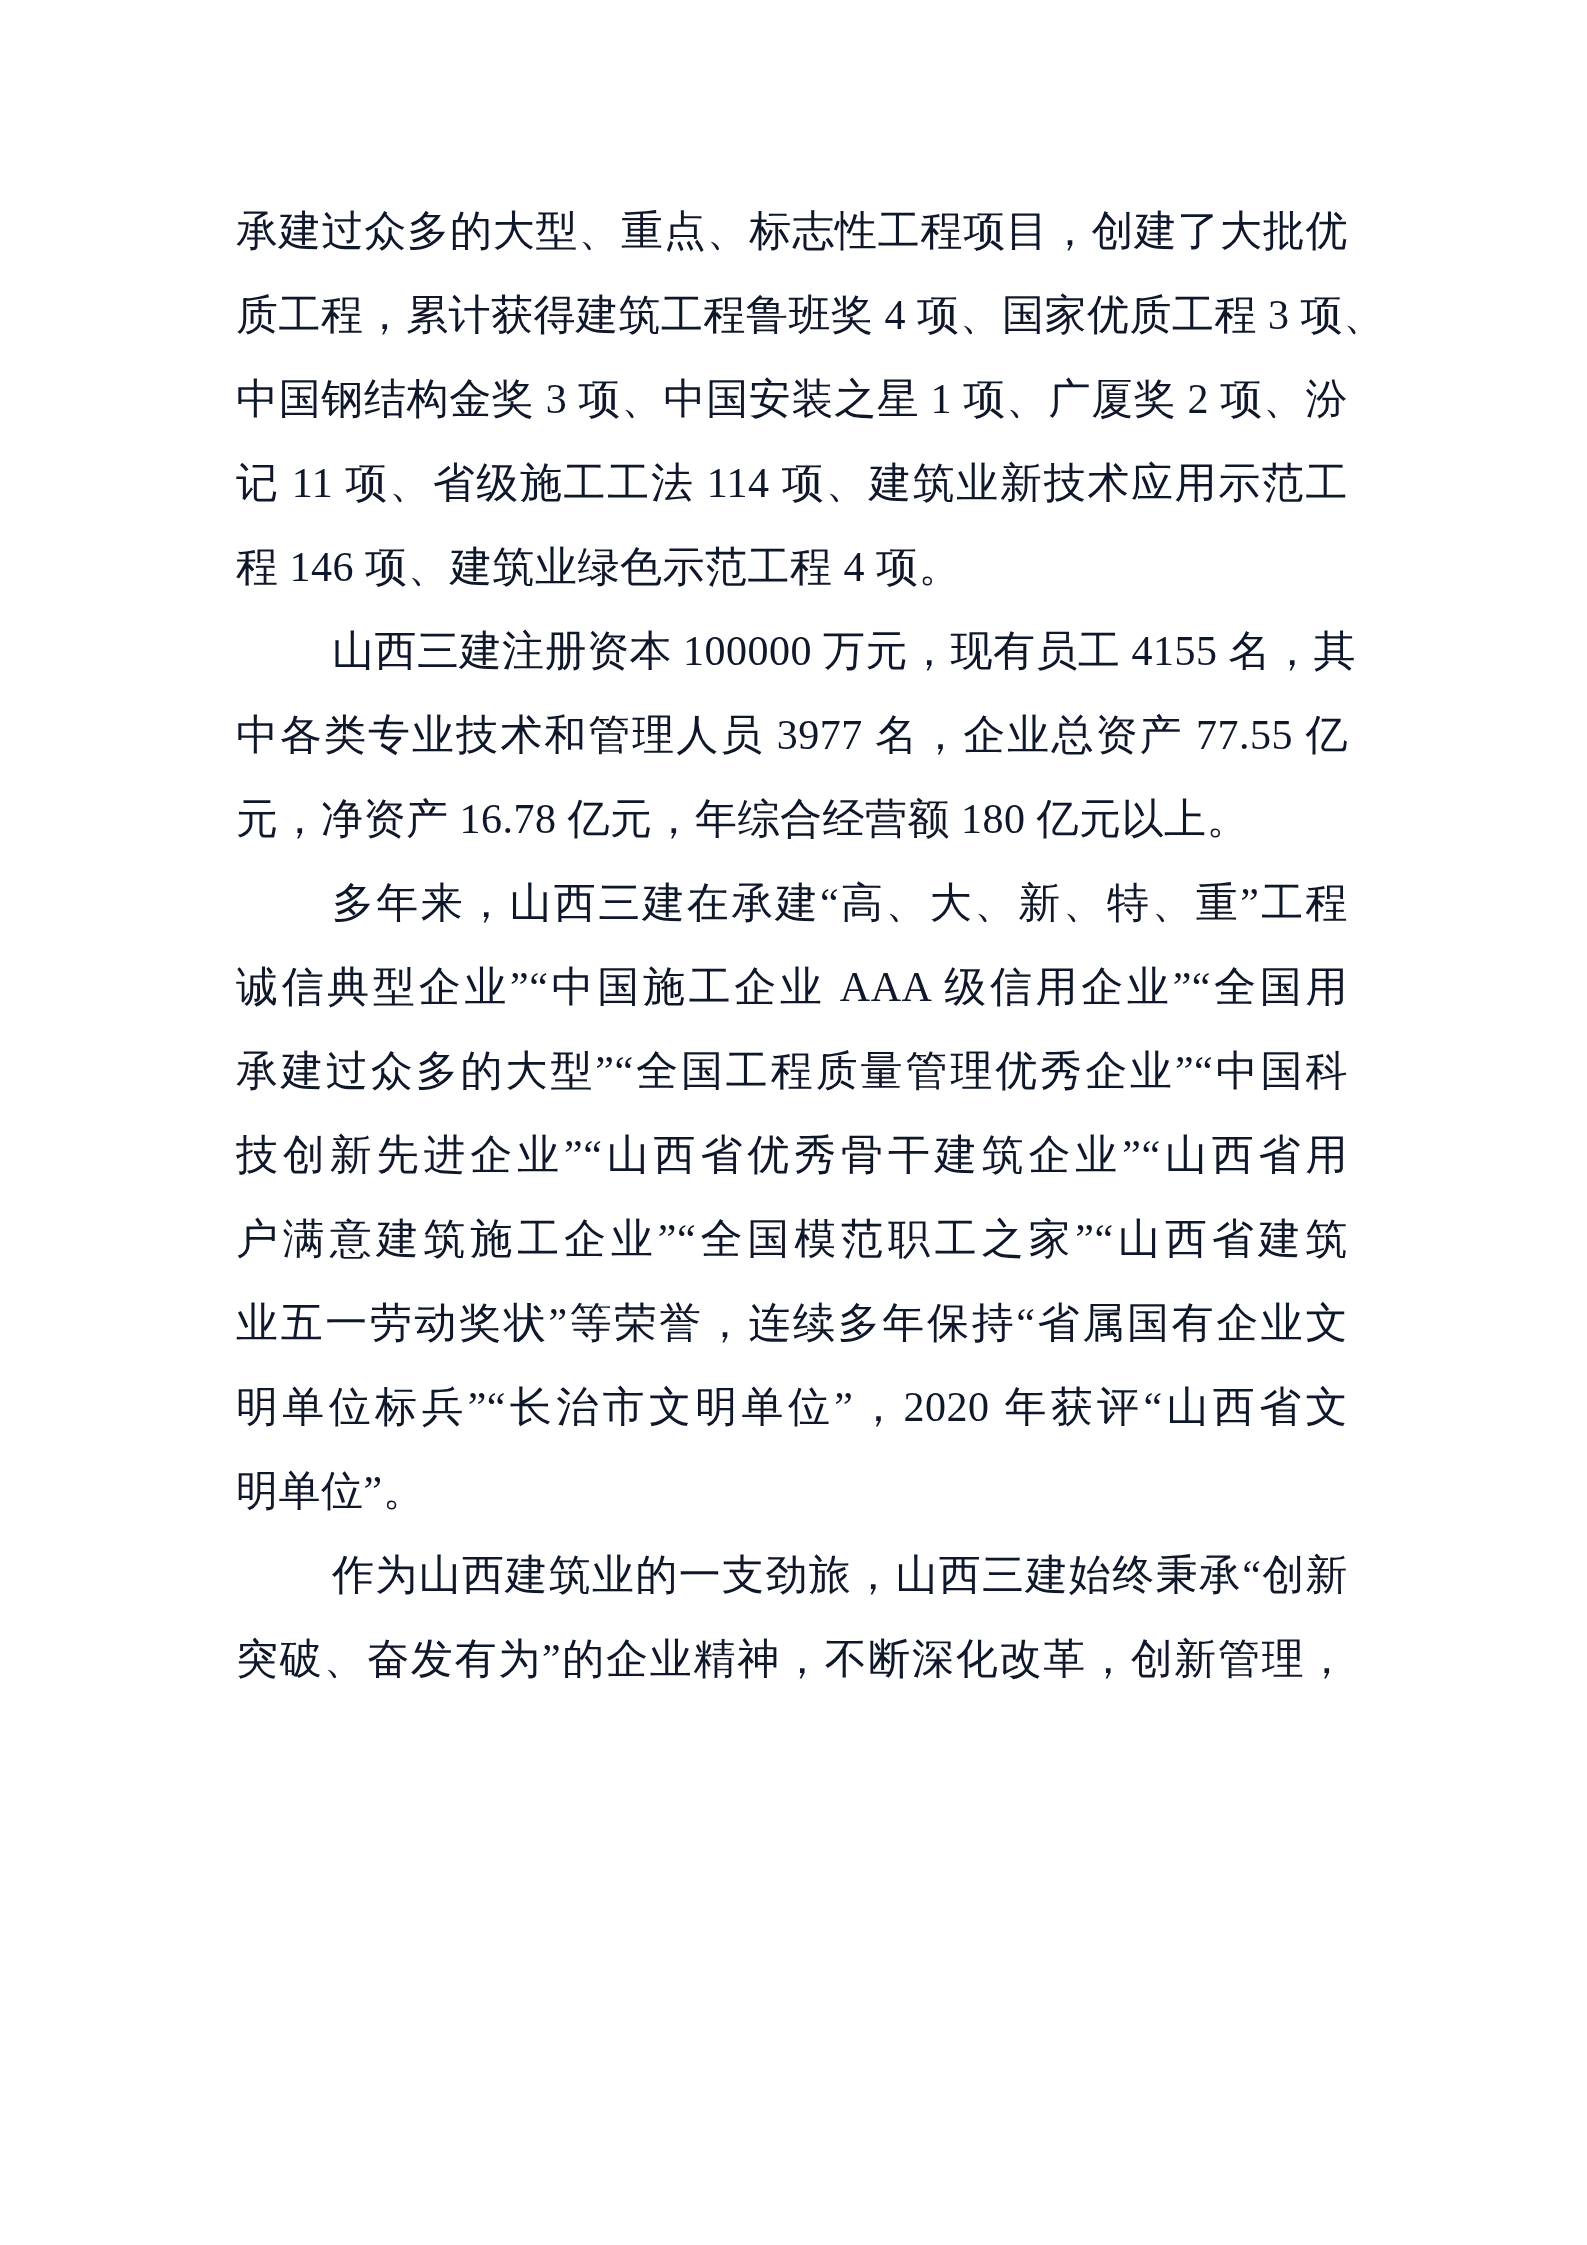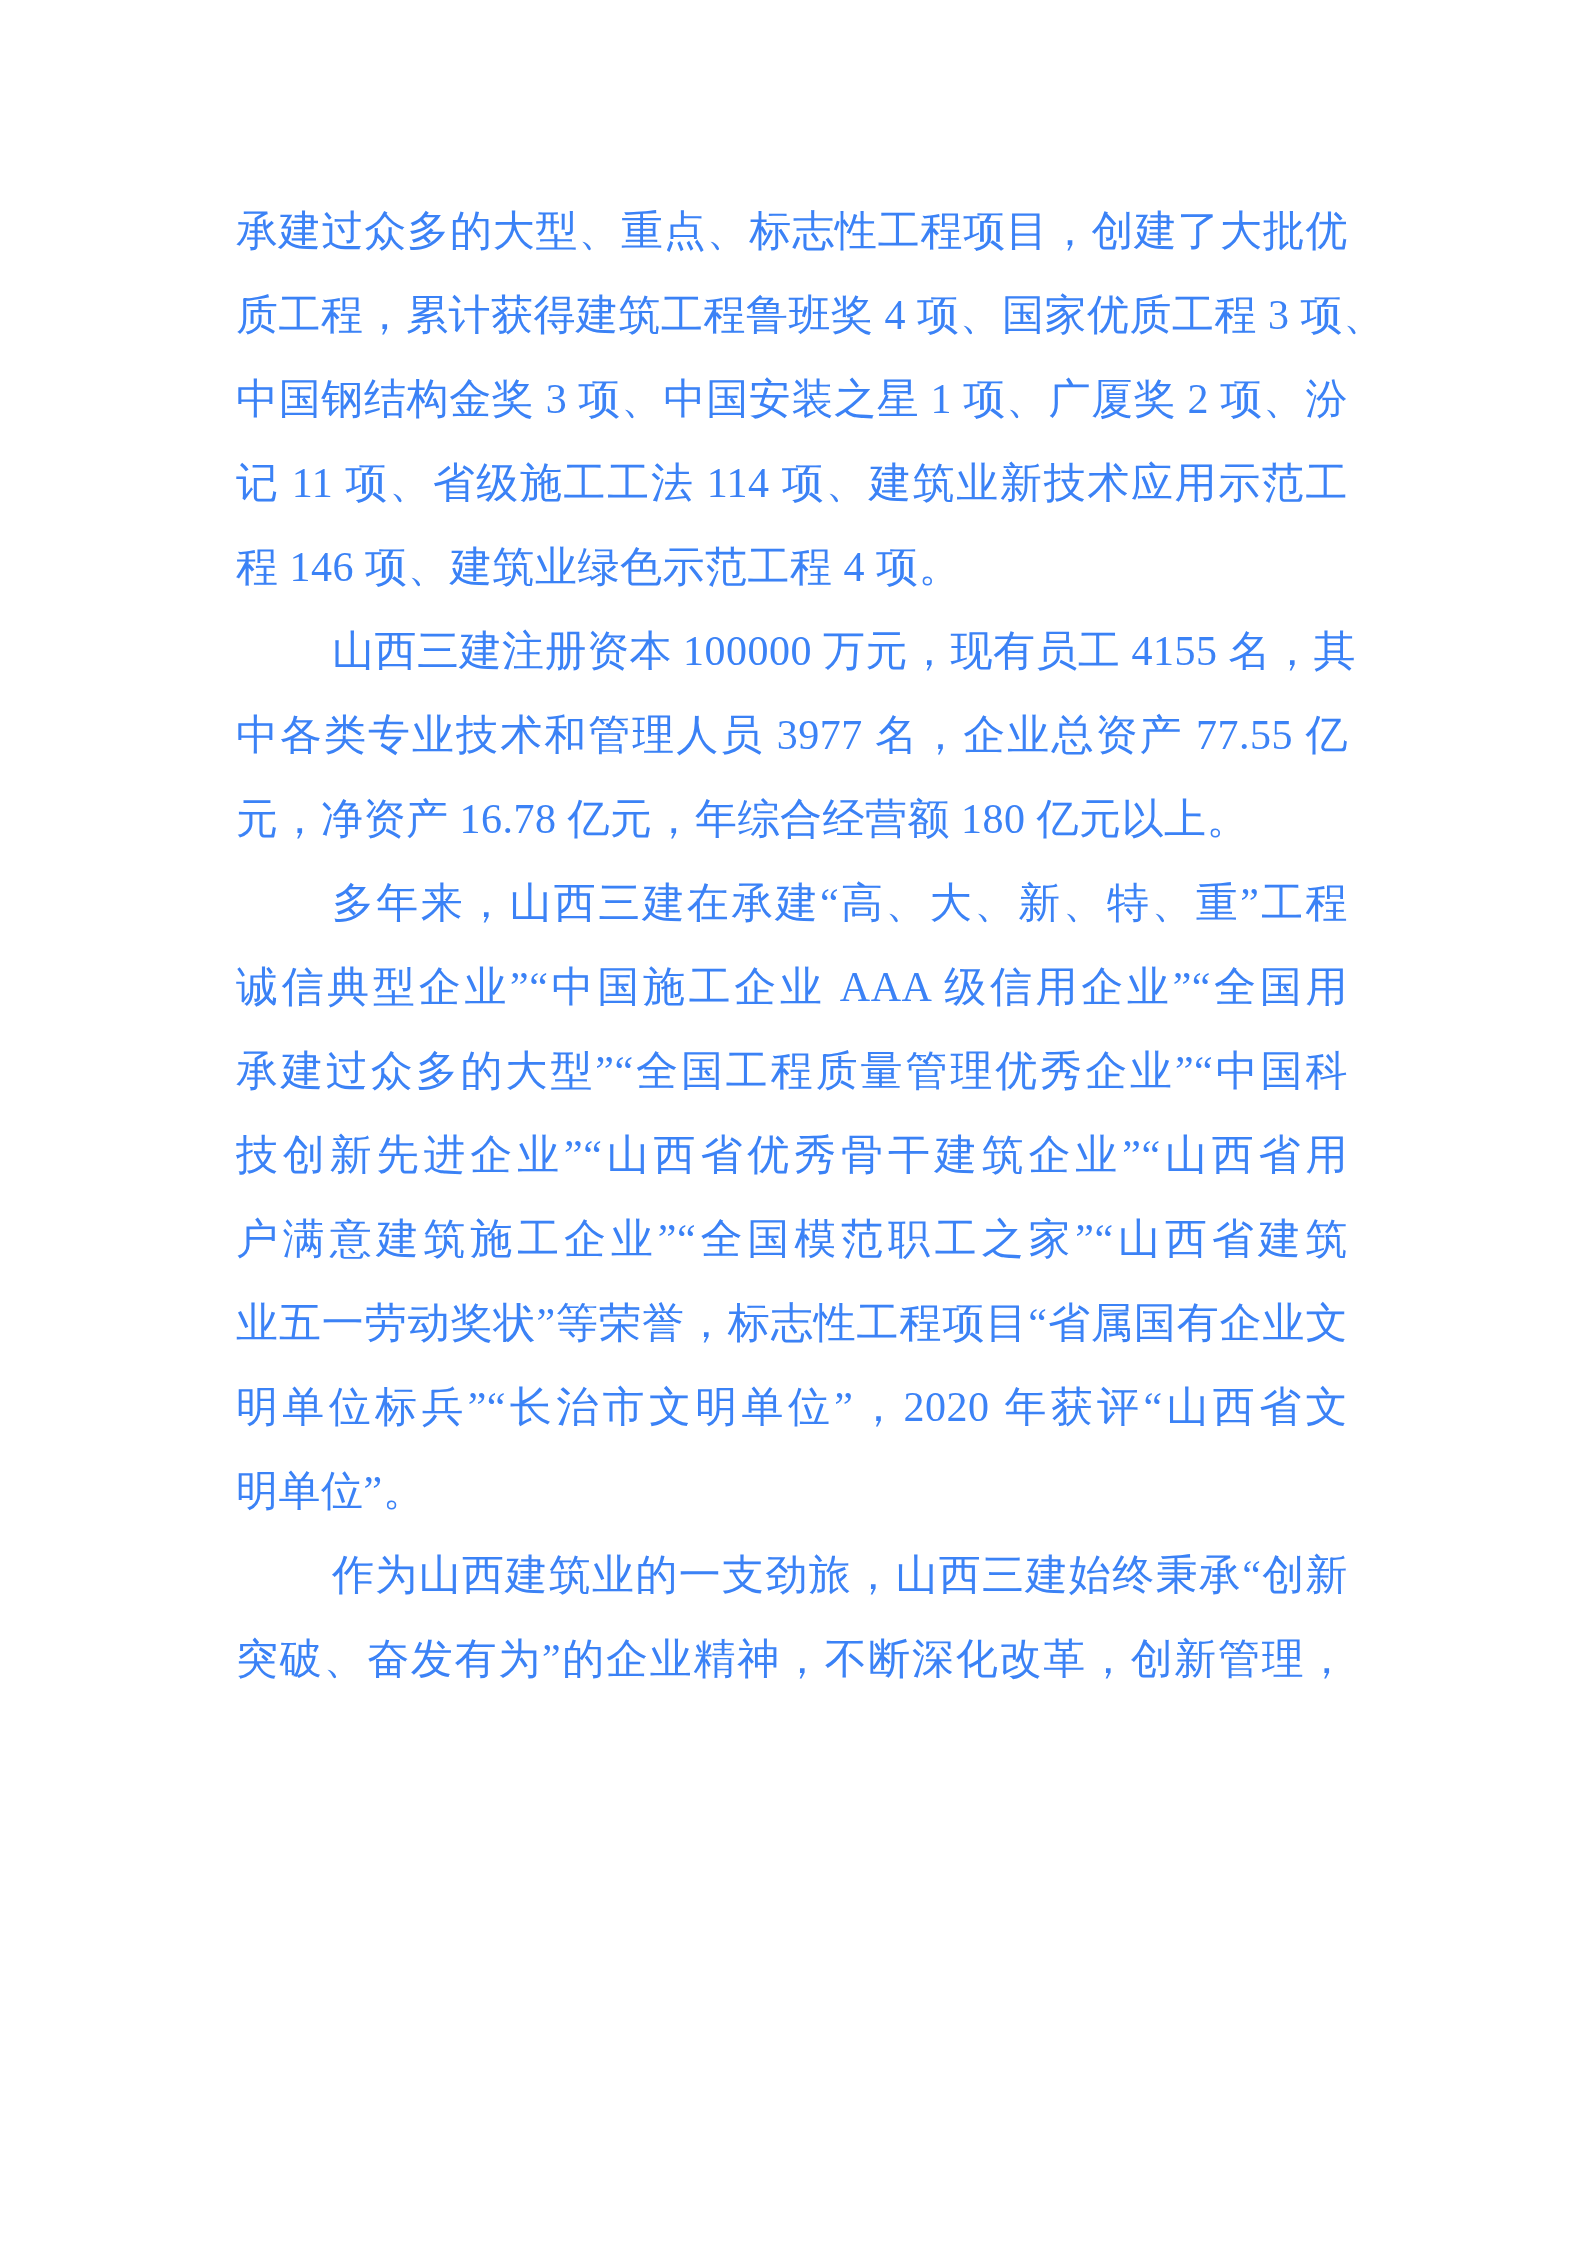--- a/index.html
+++ b/index.html
@@ -7,21 +7,21 @@
     padding: 0;
     background: #ffffff;
   }
   .page {
     position: relative;
     width: 1587px;
     height: 1874px;
     background: #ffffff;
     overflow: hidden;
     font-family: "Liberation Serif", "DejaVu Serif", serif;
-    color: #3b82f6;
+    color: #0f172a;
   }
   .text-block {
     position: absolute;
     left: 236px;
     top: 189px;
     width: 1112px;
   }
   .line {
     font-size: 42px;
     line-height: 84px;
@@ -49,19 +49,19 @@
     <div class="line">记 11 项、省级施工工法 114 项、建筑业新技术应用示范工</div>
     <div class="line para-end">程 146 项、建筑业绿色示范工程 4 项。</div>
     <div class="line indent">山西三建注册资本 100000 万元，现有员工 4155 名，其</div>
     <div class="line">中各类专业技术和管理人员 3977 名，企业总资产 77.55 亿</div>
     <div class="line para-end">元，净资产 16.78 亿元，年综合经营额 180 亿元以上。</div>
     <div class="line indent">多年来，山西三建在承建“高、大、新、特、重”工程</div>
     <div class="line">诚信典型企业”“中国施工企业 AAA 级信用企业”“全国用</div>
     <div class="line">承建过众多的大型”“全国工程质量管理优秀企业”“中国科</div>
     <div class="line">技创新先进企业”“山西省优秀骨干建筑企业”“山西省用</div>
     <div class="line">户满意建筑施工企业”“全国模范职工之家”“山西省建筑</div>
-    <div class="line">业五一劳动奖状”等荣誉，标志性工程项目“省属国有企业文</div>
+    <div class="line">业五一劳动奖状”等荣誉，连续多年保持“省属国有企业文</div>
     <div class="line">明单位标兵”“长治市文明单位”，2020 年获评“山西省文</div>
     <div class="line para-end">明单位”。</div>
     <div class="line indent">作为山西建筑业的一支劲旅，山西三建始终秉承“创新</div>
     <div class="line">突破、奋发有为”的企业精神，不断深化改革，创新管理，</div>
   </div>
 </div>
 
 </body></html>

